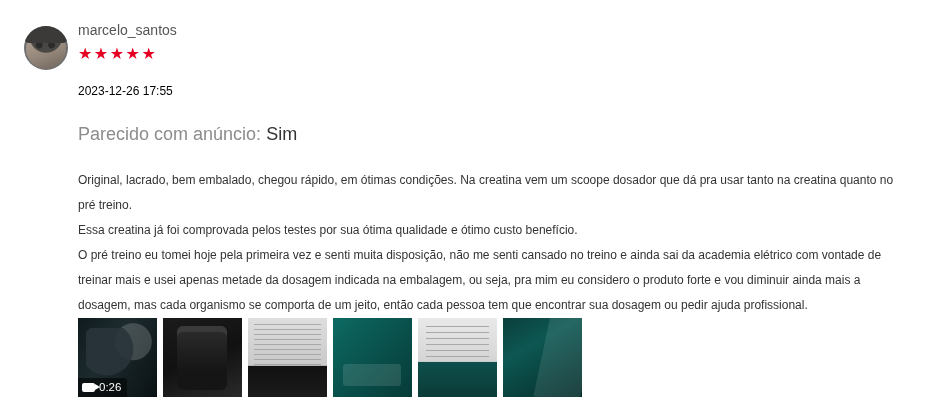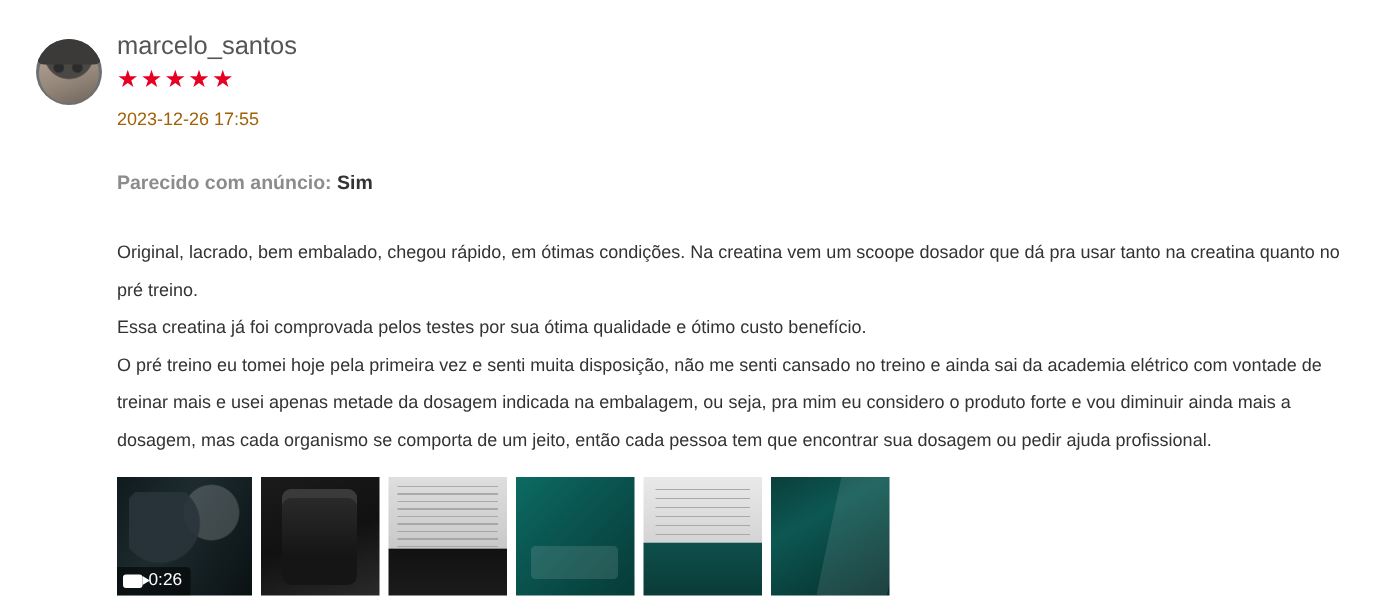--- a/index.html
+++ b/index.html
@@ -56,45 +56,44 @@
     top: 0;
     width: 44px;
     height: 17px;
     background: #3b3a38;
     border-radius: 22px 22px 10px 10px;
   }
   .content {
     margin-left: 58px;
   }
   .username {
-    font-size: 17px;
+    font-size: 14px;
     color: #555555;
     line-height: 17px;
     margin-bottom: 6px;
   }
   .stars {
     color: #e60023;
     font-size: 16px;
     letter-spacing: 1.5px;
     line-height: 18px;
     height: 19px;
   }
   .date {
     font-size: 12px;
-    color: #a16207;
-    margin-top: 8px;
+    color: #000000;
+    margin-top: 20px;
   }
   .attr-list {
     margin-top: 22px;
   }
   .attr {
-    font-size: 13px;
+    font-size: 18px;
     line-height: 28px;
     color: #8c8c8c;
-    font-weight: bold;
   }
   .attr .attr-value {
     color: #333333;
   }
   .body-text {
     margin-top: 20px;
     font-size: 12px;
     line-height: 25px;
     color: #333333;
     max-width: 890px;
@@ -115,21 +114,20 @@
     height: 79px;
     overflow: hidden;
     background: #222;
     cursor: pointer;
     flex: 0 0 auto;
   }
   .thumb-1 {
     background:
       radial-gradient(circle at 70% 30%, rgba(255,255,255,0.18) 0 18px, rgba(0,0,0,0) 19px),
       linear-gradient(120deg, #0f1a1e 0%, #1d2b2f 40%, #0a1113 100%);
-    padding-left: 11px;
   }
   .thumb-1::after {
     content: "";
     position: absolute;
     left: 8px; top: 10px;
     width: 52px; height: 52px;
     background: radial-gradient(ellipse at 40% 40%, #29343a 0 26px, rgba(0,0,0,0) 27px);
     opacity: .9;
   }
   .thumb-2 {

